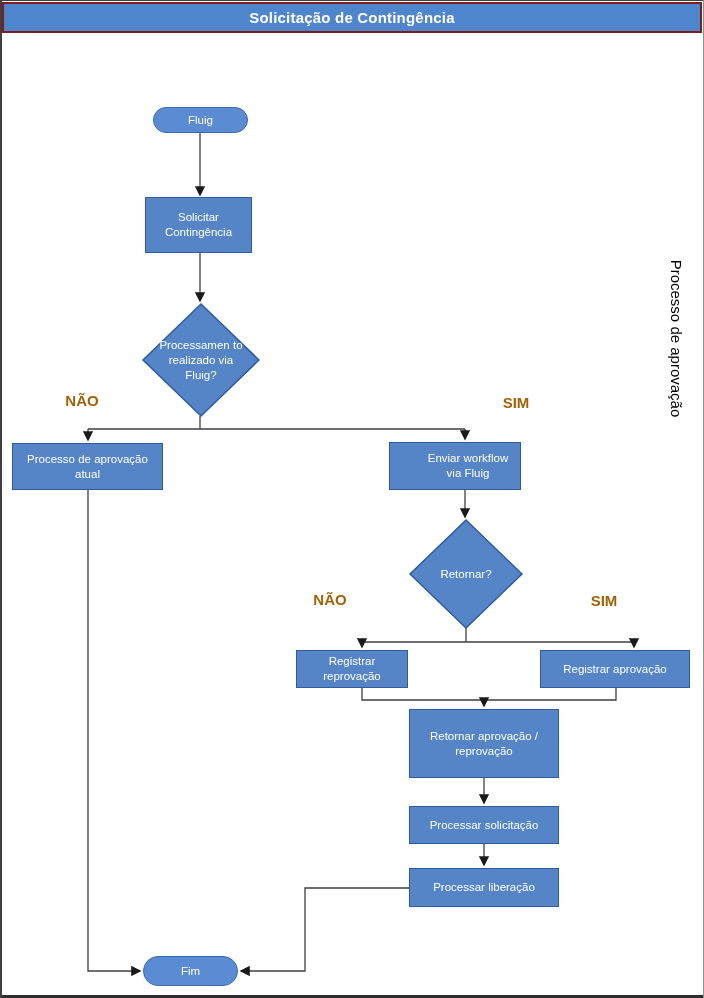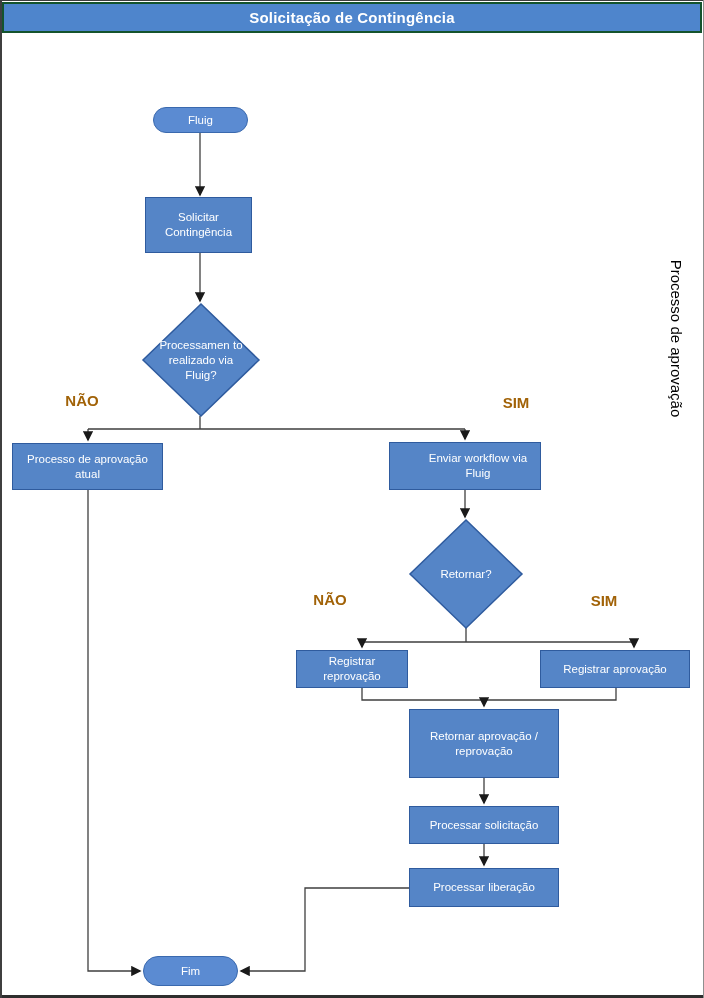--- a/index.html
+++ b/index.html
@@ -4,21 +4,21 @@
 <style>
   html,body { margin:0; padding:0; background:#fff; }
   .page {
     position:relative; width:704px; height:998px; background:#ffffff;
     font-family:"Liberation Sans", sans-serif; overflow:hidden;
     box-shadow: inset 2px 0 0 #3f3f3f, inset -1px 0 0 #8f8f8f,
                 inset 0 -3px 0 #2e2e2e, inset 0 1px 0 #3f3f3f;
   }
   .title-bar {
     position:absolute; left:2px; right:2px; top:2px; height:31px;
-    background:#4E85CC; border:2px solid #14532d; box-sizing:border-box;
+    background:#4E85CC; border:2px solid #7f1d1d; box-sizing:border-box;
     display:flex; align-items:center; justify-content:center;
     color:#ffffff; font-weight:bold; font-size:15px; letter-spacing:.2px;
   }
   svg.connectors { position:absolute; left:0; top:0; width:704px; height:998px; }
   .node {
     position:absolute; box-sizing:border-box;
     display:flex; align-items:center; justify-content:center; text-align:center;
     background:#5585C7; border:1.5px solid #2F5B9E;
     color:#ffffff; font-size:11.5px; line-height:1.3; padding:2px 6px;
   }
@@ -80,21 +80,21 @@
   <div class="node" style="left:145px; top:197px; width:107px; height:56px;">Solicitar Contingência</div>
 
   <div class="diamond-text" style="left:157px; top:338px; width:88px;">Processamen to realizado via Fluig?</div>
 
   <div class="edge-label" style="left:54px; top:392px; width:56px;">NÃO</div>
 
   <div class="edge-label" style="left:488px; top:394px; width:56px;">SIM</div>
 
   <div class="node" style="left:12px; top:443px; width:151px; height:47px;">Processo de aprovação atual</div>
 
-  <div class="node" style="left:389px; top:442px; width:152px; height:48px;padding-left:32px;">Enviar workflow via Fluig</div>
+  <div class="node" style="left:389px; top:442px; width:132px; height:48px;padding-left:32px;">Enviar workflow via Fluig</div>
 
   <div class="diamond-text" style="left:416px; top:567px; width:100px;">Retornar?</div>
 
   <div class="edge-label" style="left:302px; top:591px; width:56px;">NÃO</div>
 
   <div class="edge-label" style="left:578px; top:592px; width:52px;">SIM</div>
 
   <div class="node" style="left:296px; top:650px; width:112px; height:38px;">Registrar reprovação</div>
 
   <div class="node" style="left:540px; top:650px; width:150px; height:38px;">Registrar aprovação</div>

